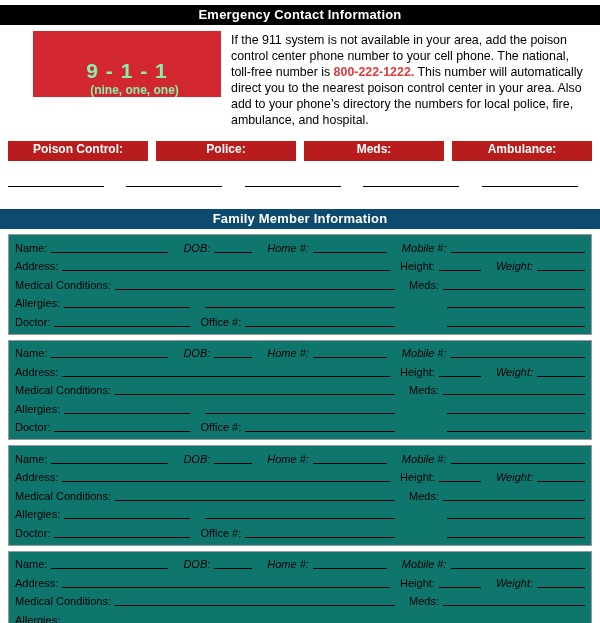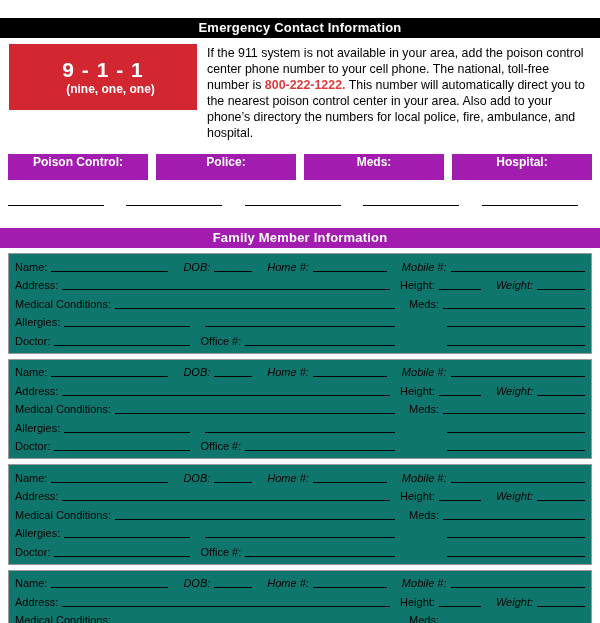--- a/index.html
+++ b/index.html
@@ -4,39 +4,39 @@
 <style>
   html,body{margin:0;padding:0;}
   body{
     width:600px;height:623px;overflow:hidden;background:#ffffff;
     font-family:"Liberation Sans","DejaVu Sans",sans-serif;color:#000;
   }
   .bar{
     background:#000;color:#fff;font-weight:bold;font-size:13px;
     text-align:center;height:20px;line-height:20px;letter-spacing:.2px;
   }
-  .bar.top{margin-top:18px;}
+  .bar.top{margin-top:5px;}
   .bar.family{margin-top:22px;}
 
   
   .intro{display:flex;align-items:flex-start;padding:0 9px;margin-top:6px;}
   .red-box{
-    width:188px;height:66px;flex:none;background:#d22730;color:#ffffff;
-    display:flex;flex-direction:column;justify-content:center;text-align:center;
+    width:188px;height:66px;flex:none;background:#d22730;color:#86efac;
+    display:flex;flex-direction:column;justify-content:flex-end;text-align:center;margin-left:24px;
   }
   .red-box .num{font-size:21px;font-weight:bold;letter-spacing:1px;line-height:22px;}
   .red-box .words{font-size:12px;font-weight:bold;line-height:14px;margin-top:1px;padding-left:15px;}
   .red-box .sub{font-size:12.8px;font-weight:bold;line-height:15px;}
   .intro-text{margin:0 0 0 10px;flex:1;font-size:12.4px;line-height:16px;padding-top:1px;}
   .phone{color:#e03a3a;font-weight:bold;}
 
   
   .contact-row{display:flex;gap:8px;padding:0 8px;margin-top:13px;}
   .contact-cell{
-    flex:1;background:#a21caf;color:#fff;height:26px;line-height:17px;
+    flex:1;background:#b91c1c;color:#fff;height:20px;line-height:17px;
     text-align:center;font-weight:bold;font-size:12px;white-space:nowrap;
   }
   .contact-lines{display:flex;gap:8px;padding:0 8px;margin-top:24px;}
   .contact-line-cell{flex:1;}
   .wline{width:96px;border-bottom:1.5px solid #000;height:1px;}
 
   
   #members{margin-top:5px;}
   .member-block{
     margin:0 8px 5px 8px;border:1px solid #999;background:#0f766e;
@@ -73,42 +73,42 @@
       <div class="num">9 - 1 - 1</div>
       <div class="words">(nine, one, one)</div>
     </div>
     <p class="intro-text"><span>If the 911 system is not available in your area, add the poison control center phone number to your cell phone. The national, toll-free number is </span><span class="phone" style="color: rgb(224, 58, 58);">800-222-1222.</span><span> This number will automatically direct you to the nearest poison control center in your area. Also add to your phone’s directory the numbers for local police, fire, ambulance, and hospital.</span></p>
   </div>
 
   <div class="contact-row">
     <div class="contact-cell">Poison Control:</div>
     <div class="contact-cell">Police:</div>
     <div class="contact-cell">Meds:</div>
-    <div class="contact-cell">Hospital:</div>
+    <div class="contact-cell">Ambulance:</div>
   </div>
 
   <div class="contact-lines">
     <div class="contact-line-cell">
         <div class="wline"></div>
       </div>
     <div class="contact-line-cell">
         <div class="wline"></div>
       </div>
     <div class="contact-line-cell">
         <div class="wline"></div>
       </div>
     <div class="contact-line-cell">
         <div class="wline"></div>
       </div>
     <div class="contact-line-cell">
         <div class="wline"></div>
       </div>
   </div>
 
-  <div class="bar family" style="background: #a21caf; color: rgb(255, 255, 255);">
+  <div class="bar family" style="background: #0c4a6e; color: rgb(255, 255, 255);">
     <span>Family Member Information</span>
   </div>
 
   <div id="members">
     <div class="member-block" style="border-color: rgb(153, 153, 153);">
       <div class="frow">
         <span class="flabel">Name:</span>
         <span class="fline g1"></span>
         <span class="flabel ml">DOB:</span>
         <span class="fline w38"></span>

